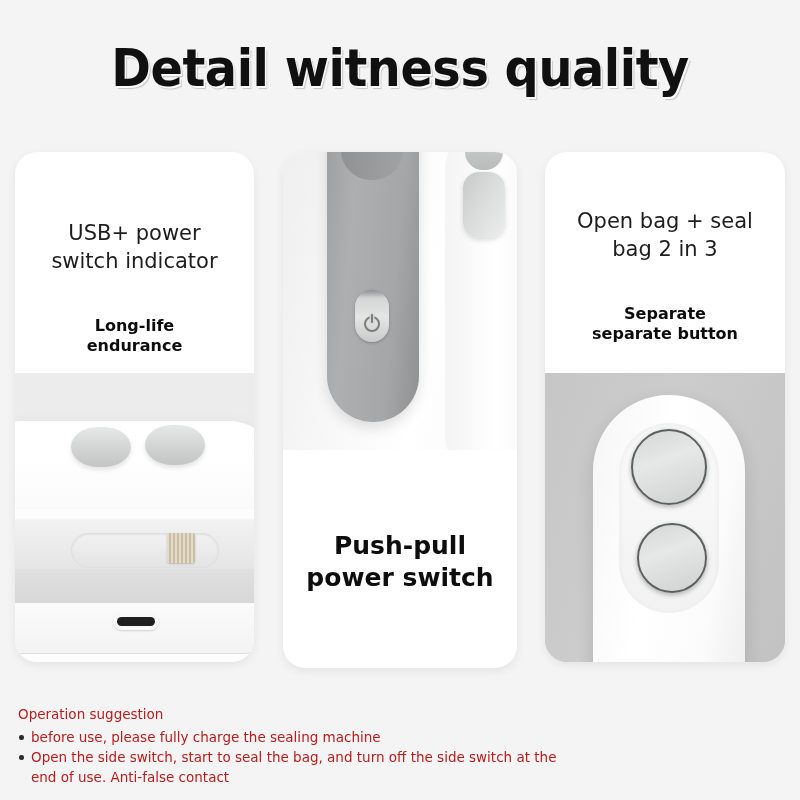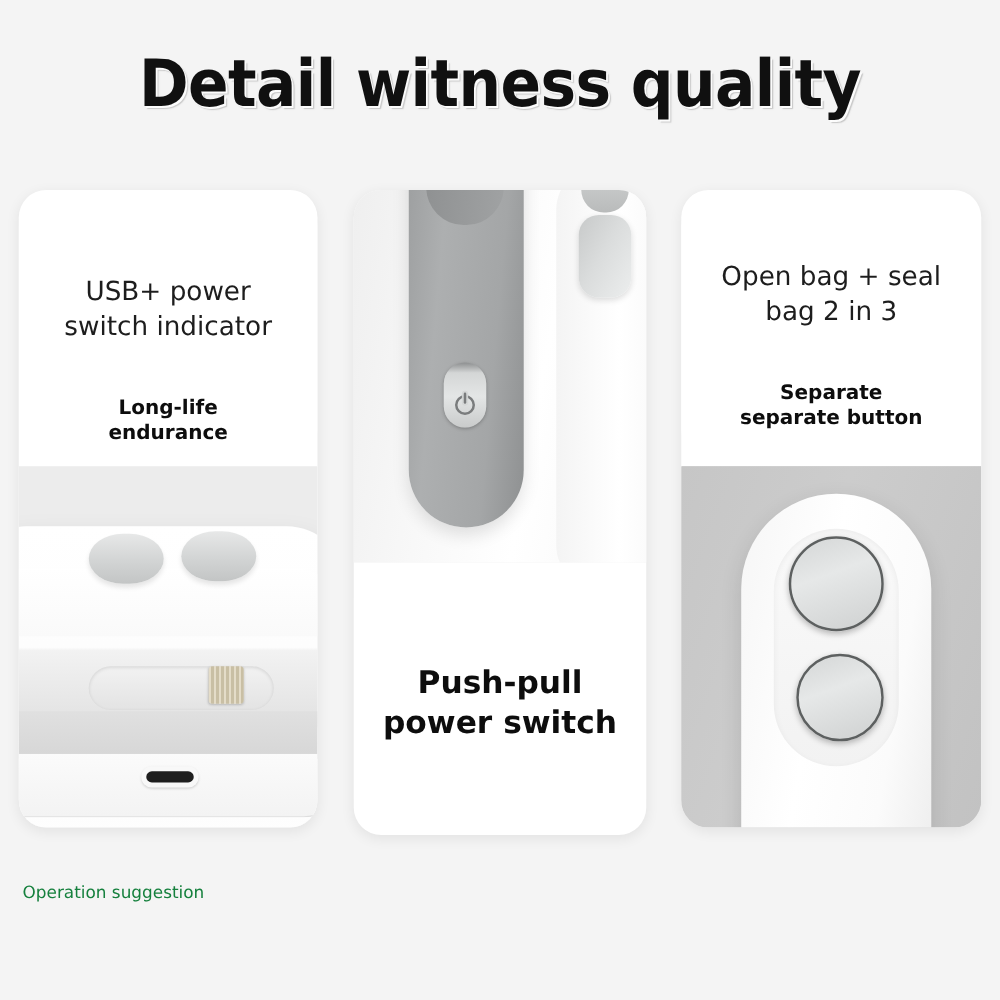--- a/index.html
+++ b/index.html
@@ -314,21 +314,21 @@
   }
   .p3-btn.top { left: 86px; top: 56px; }
   .p3-btn.bottom { left: 92px; top: 150px; width: 70px; height: 70px; }
 
   
   .footer {
     position: absolute;
     left: 18px;
     top: 704px;
     width: 560px;
-    color: #15803d;
+    color: #b91c1c;
     font-family: "DejaVu Sans", sans-serif;
   }
   .footer-title {
     font-size: 13.5px;
     line-height: 1.5;
     margin-bottom: 4px;
   }
   .footer-list {
     list-style: none;
     margin: 0;
@@ -423,13 +423,17 @@
       <div class="p3-inset"></div>
       <div class="p3-btn top"></div>
       <div class="p3-btn bottom"></div>
     </div>
   </div>
 
 </div>
 
 <div class="footer">
   <div class="footer-title">Operation suggestion</div>
+  <ul class="footer-list">
+    <li>before use, please fully charge the sealing machine</li>
+    <li>Open the side switch, start to seal the bag, and turn off the side switch at the end of use. Anti-false contact</li>
+  </ul>
 </div>
 
 </body></html>

